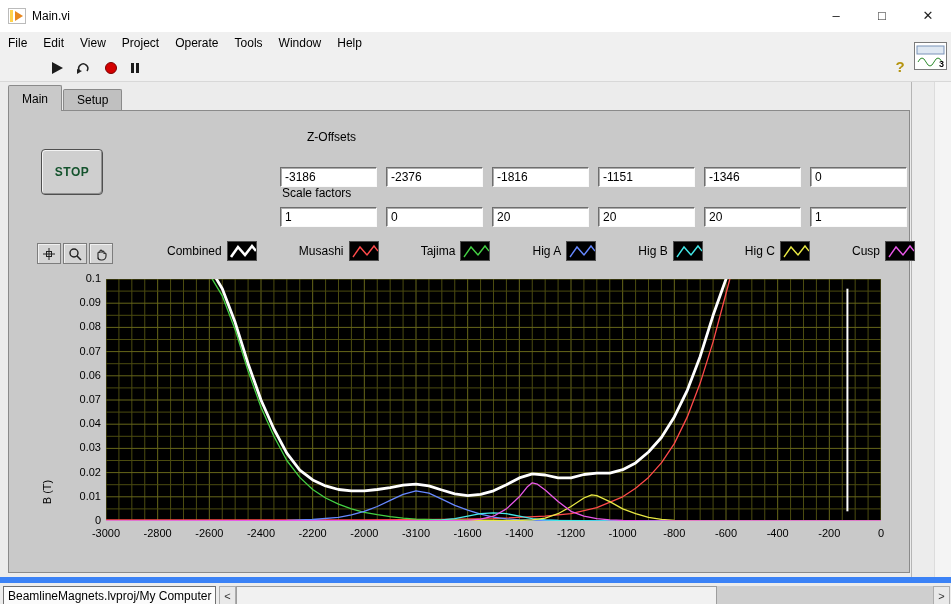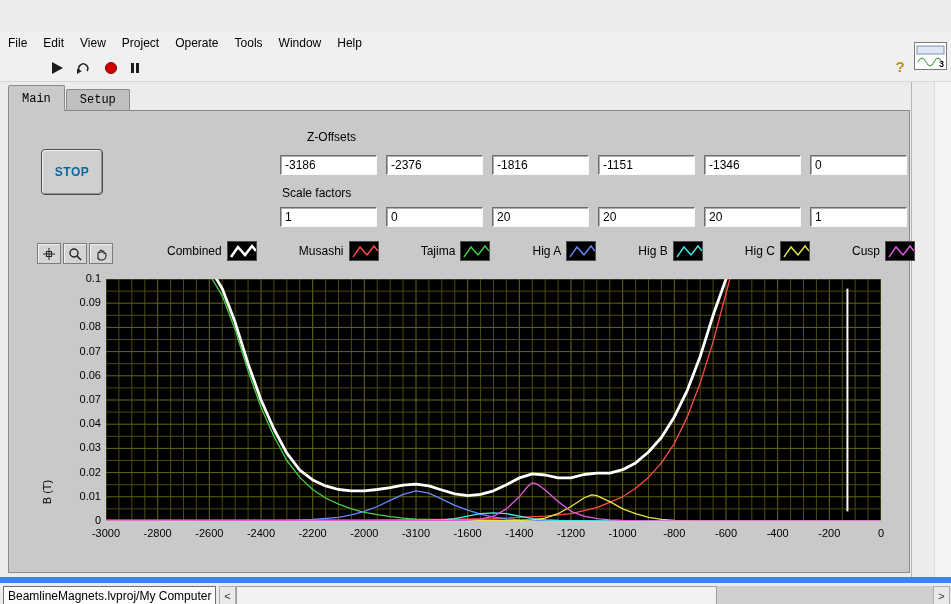--- a/index.html
+++ b/index.html
@@ -25,33 +25,33 @@
   .help-q{position:absolute;left:890px;top:3px;width:20px;height:20px;color:#b59410;font-weight:bold;font-size:15px;text-align:center;line-height:20px;}
 
   .content-bg{position:absolute;left:0;top:82px;width:911px;height:495px;background:#ececec;}
   .right-strip{position:absolute;left:911px;top:82px;width:40px;height:495px;background:#ececec;border-left:1px solid #b5b5b5;}
   .v-track{position:absolute;left:22px;top:0;width:17px;height:100%;background:#f4f4f4;border-left:1px solid #dcdcdc;}
   .vi-icon{position:absolute;left:914px;top:42px;width:33px;height:28px;background:#fff;border:1px solid #7a7a7a;z-index:5;}
   .vi-badge{position:absolute;right:2px;bottom:0;font-size:9px;font-weight:bold;}
 
   
   .tabstrip{position:absolute;left:8px;top:82px;height:28px;display:flex;align-items:flex-end;z-index:4;}
-  .tab{height:21px;line-height:21px;padding:0 13px;font-size:12px;background:#c0c0c0;border:1px solid #8a8a8a;border-bottom:none;margin-right:1px;border-radius:2px 2px 0 0;font-family:Liberation Mono, monospace;}
+  .tab{height:21px;line-height:21px;padding:0 13px;font-size:12px;background:#c0c0c0;border:1px solid #8a8a8a;border-bottom:none;margin-right:1px;border-radius:2px 2px 0 0;}
   .tab.active{height:26px;line-height:26px;background:#c9c9c9;margin-bottom:-1px;position:relative;z-index:6;}
   .tabbody{position:absolute;left:8px;top:110px;width:902px;height:463px;background:#c9c9c9;border:1px solid #8a8a8a;}
 
   
   .stop-btn{position:absolute;left:32px;top:38px;width:62px;height:46px;background:#cfcfcf;border:1px solid #4f4f4f;border-radius:4px;
-    box-shadow:inset 1px 1px 0 #f3f3f3, inset -1px -1px 0 #909090;color:#0369a1;font-weight:bold;font-size:12px;
+    box-shadow:inset 1px 1px 0 #f3f3f3, inset -1px -1px 0 #909090;color:#14532d;font-weight:bold;font-size:12px;
     display:flex;align-items:center;justify-content:center;letter-spacing:.5px;}
   .group-label{position:absolute;font-size:12px;}
   #zoffsets-label{left:298px;top:19px;}
   #scale-label{left:273px;top:75px;}
   .fields-row{position:absolute;display:flex;gap:9px;}
-  #zoffset-fields{left:271px;top:44px;align-items:center;}
+  #zoffset-fields{left:271px;top:56px;align-items:center;}
   #scale-fields{left:271px;top:96px;}
   .lv-field{width:97px;height:20px;background:#fff;border:1px solid;border-color:#6e6e6e #fafafa #fafafa #6e6e6e;
     box-shadow:inset 1px 1px 0 #adadad;font-size:12px;line-height:18px;padding-left:4px;}
 
   
   .palette{position:absolute;left:28px;top:132px;display:flex;gap:2px;}
   .pal-btn{width:24px;height:21px;background:#d4d4d4;border:1px solid #7d7d7d;box-shadow:inset 1px 1px 0 #f0f0f0;display:flex;align-items:center;justify-content:center;}
   .legend{position:absolute;left:158px;top:130px;width:748px;display:flex;justify-content:space-between;align-items:flex-start;}
   .legend-item{display:flex;align-items:center;gap:5px;}
   .legend-label{font-size:12px;}
@@ -70,20 +70,33 @@
   #hs-left{left:219px;}
   #hs-right{left:933px;}
   .hs-track{position:absolute;left:236px;top:3px;width:697px;height:20px;background:#cfcfcf;}
   .hs-thumb{position:absolute;left:236px;top:3px;width:481px;height:20px;background:#f1f1f1;border:1px solid #9d9d9d;}
 </style>
 </head>
 <body>
 
 <div class="window">
 
+  <div class="titlebar">
+    <span class="lv-app-icon">
+      <svg width="18" height="16">
+          <rect x="0.5" y="0.5" width="17" height="15" fill="#ffffff" stroke="#bbbbbb"></rect>
+          <rect x="2" y="2" width="3" height="12" fill="#ffd24d"></rect>
+          <polygon points="7,3 15,8 7,13" fill="#e8871e"></polygon>
+        </svg>
+    </span>
+    <span class="window-title">Main.vi</span>
+    <span class="win-btn" id="btn-min">–</span>
+    <span class="win-btn" id="btn-max">□</span>
+    <span class="win-btn" id="btn-close">✕</span>
+  </div>
 
   <div class="menubar" id="menubar">
       <span class="menu-item">File</span>
       <span class="menu-item">Edit</span>
       <span class="menu-item">View</span>
       <span class="menu-item">Project</span>
       <span class="menu-item">Operate</span>
       <span class="menu-item">Tools</span>
       <span class="menu-item">Window</span>
       <span class="menu-item">Help</span>

